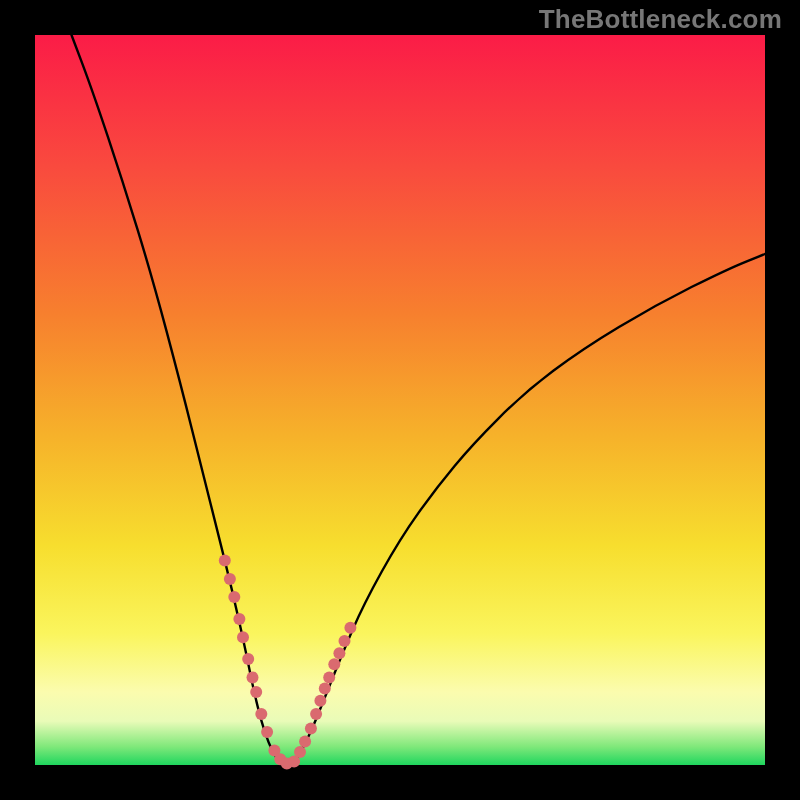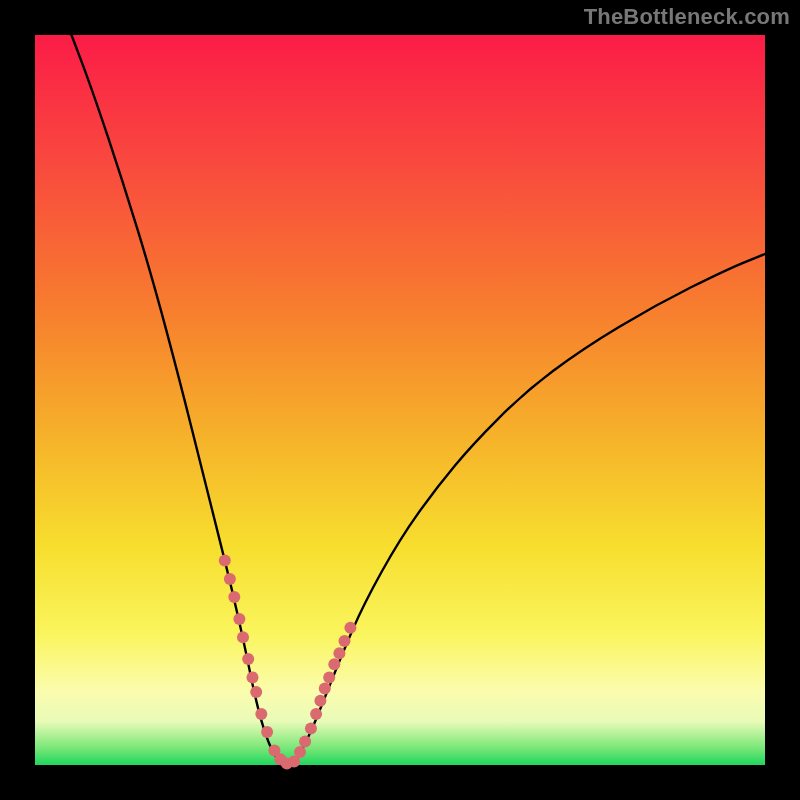--- a/index.html
+++ b/index.html
@@ -13,23 +13,23 @@
   }
   .stage {
     position: relative;
     width: 800px;
     height: 800px;
     background: #000;
   }
   .watermark {
     position: absolute;
     top: 4px;
-    right: 10px;
+    right: 18px;
     color: #777;
-    font-size: 22px;
+    font-size: 26px;
     font-weight: 600;
     letter-spacing: 0.2px;
     user-select: none;
   }
   .plot {
     position: absolute;
     left: 35px;
     top: 35px;
     width: 730px;
     height: 730px;

